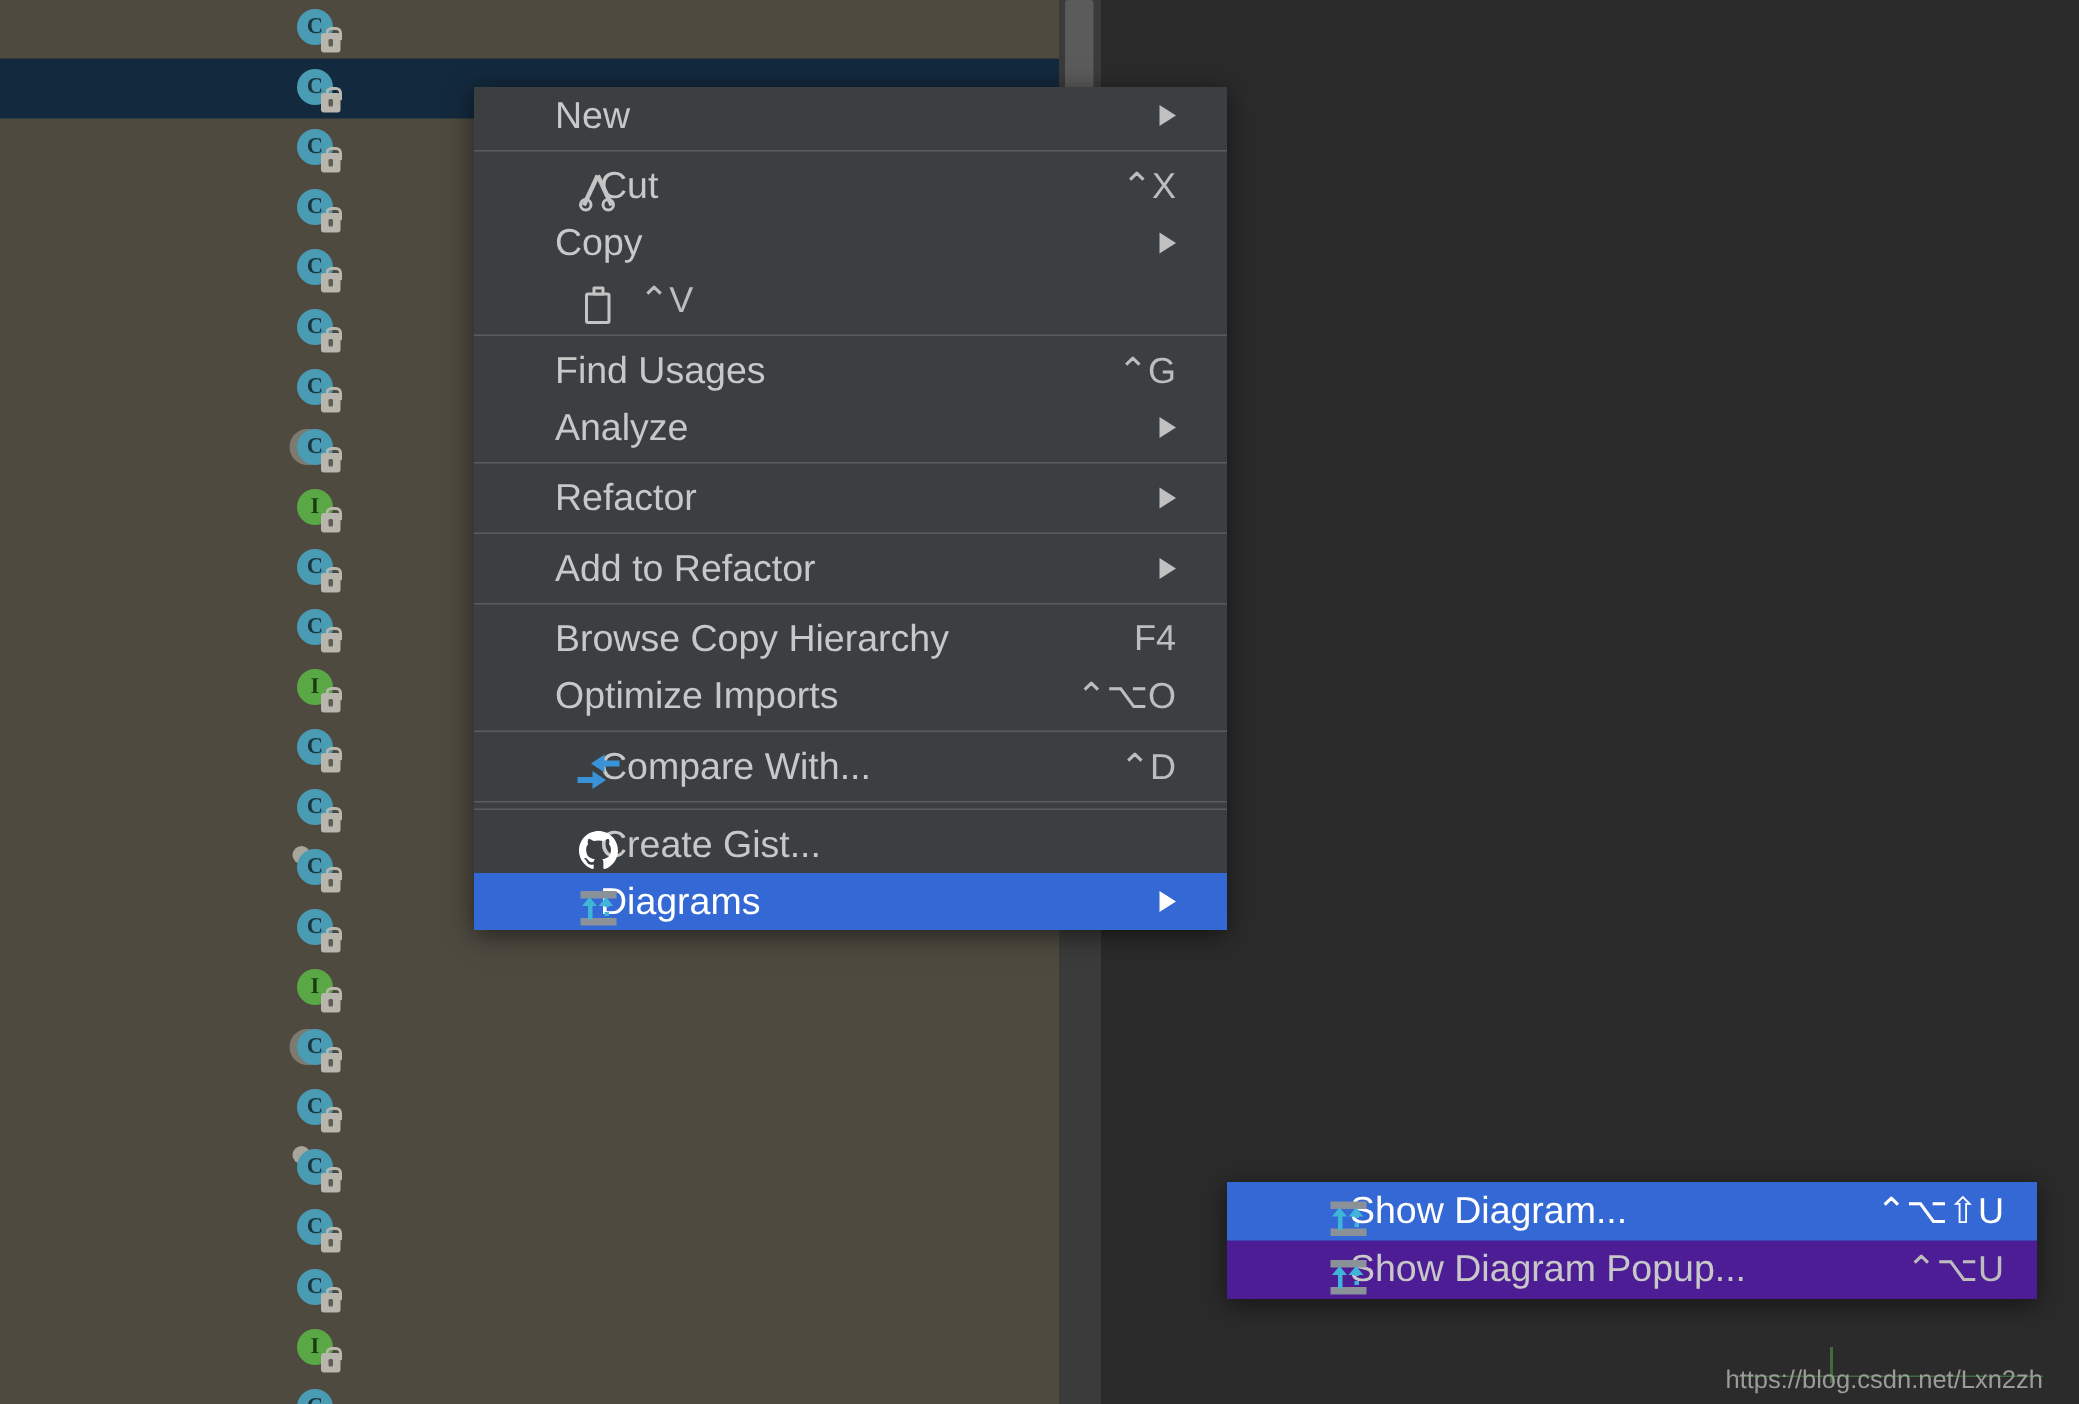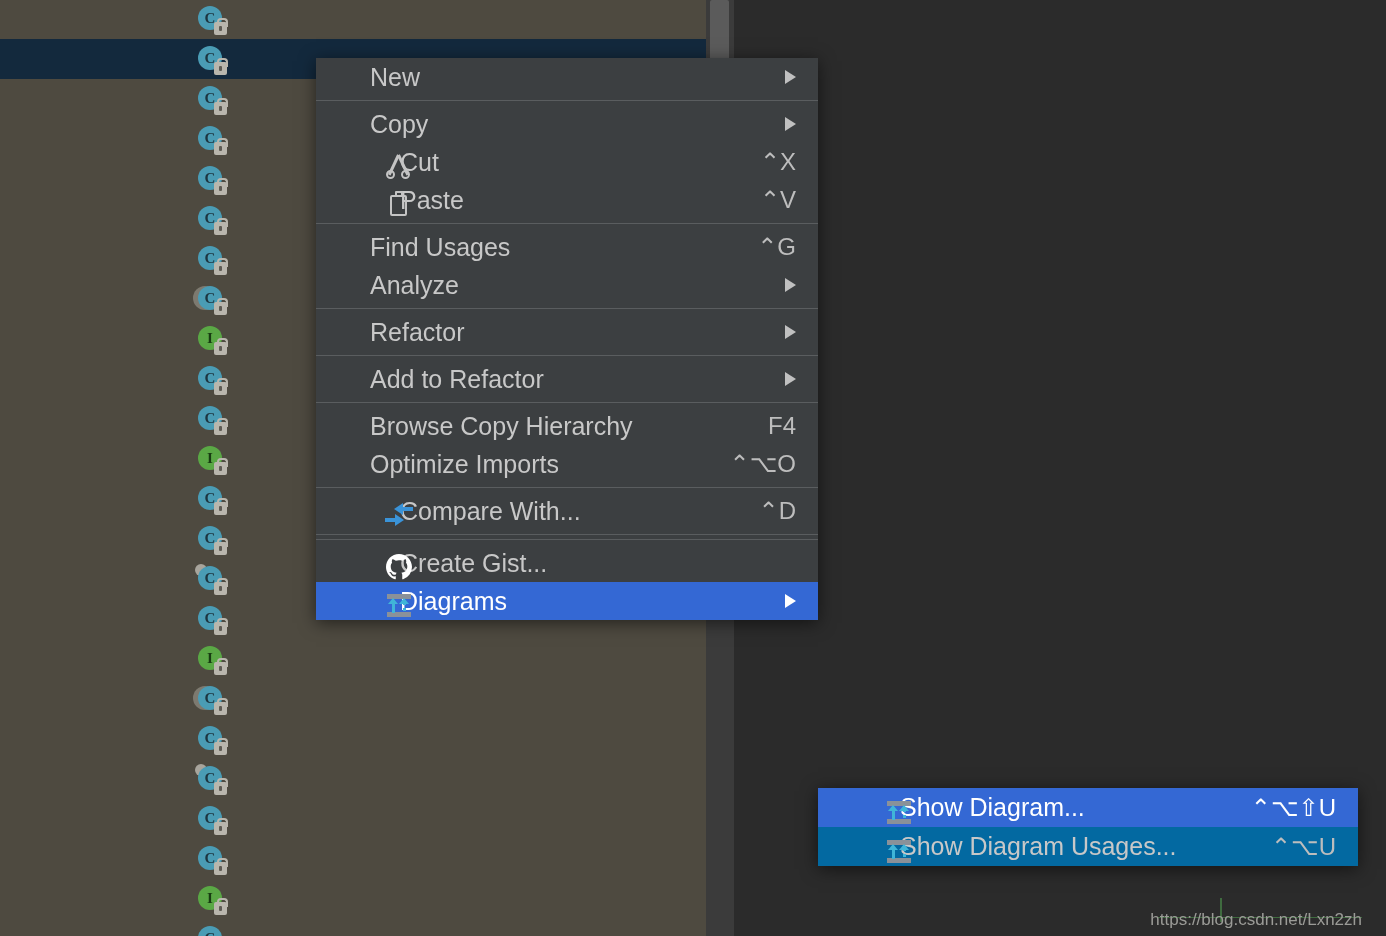--- a/index.html
+++ b/index.html
@@ -115,21 +115,21 @@
     position: absolute; left: 316px; top: 58px;
     width: 502px;
     background: #3c3f41;
     box-shadow: 0 3px 16px rgba(0,0,0,.55);
     padding: 0;
   }
   .mi {
     position: relative;
     display: flex; align-items: center;
     height: 38px;
-    padding-left: 54px; padding-right: 22px;
+    padding-left: 54px; padding-right: 34px;
     white-space: nowrap;
   }
   .mi .mlabel {
     color: #c8c8c8; font-size: 25px; flex: 1;
   }
   .mi.disabled .mlabel { color: #848484; }
   .mi .macc {
     color: #bdbdbd; font-size: 24px;
     margin-left: 26px;
   }
@@ -225,21 +225,21 @@
     border-left: 5px solid transparent;
     border-right: 5px solid transparent;
   }
   .ico-diagram .tip.t1 { left: 4px; }
   .ico-diagram .tip.t2 { left: 15px; }
 
   
   #sub-menu {
     position: absolute; left: 818px; top: 788px;
     width: 540px;
-    background: #0369a1;
+    background: #4c1d95;
     box-shadow: 0 3px 16px rgba(0,0,0,.55);
   }
   #sub-menu .mi { height: 39px; padding-left: 52px; padding-right: 22px; }
 </style>
 </head>
 <body>
 
 <div id="root">
 
   <div id="tree-panel" style="padding-top: 0px;">
@@ -422,39 +422,38 @@
     <div id="watermark">https://blog.csdn.net/Lxn2zh</div>
   </div>
 
   <div id="ctx-menu">
       <div class="mi">
         <span class="mlabel">New</span>
         <span class="arrow"></span>
       </div>
       <div class="msep"></div>
       <div class="mi">
-        <span class="mlabel">Copy</span>
-        <span class="arrow"></span>
-      </div>
-      <div class="mi">
         <span class="micon ico-scissors">
           <i class="b1"></i>
           <i class="b2"></i>
           <i class="r1"></i>
           <i class="r2"></i>
         </span>
         <span class="mlabel">Cut</span>
         <span class="macc">⌃X</span>
       </div>
       <div class="mi">
+        <span class="mlabel">Copy</span>
+        <span class="arrow"></span>
+      </div>
+      <div class="mi">
         <span class="micon ico-clipboard">
           <i class="body"></i>
           <i class="clip"></i>
         </span>
-        <span class="mlabel">Paste</span>
         <span class="macc">⌃V</span>
       </div>
       <div class="msep"></div>
       <div class="mi">
         <span class="mlabel">Find Usages</span>
         <span class="macc">⌃G</span>
       </div>
       <div class="mi">
         <span class="mlabel">Analyze</span>
         <span class="arrow"></span>
@@ -528,18 +527,18 @@
       </div>
       <div class="mi">
         <span class="micon ico-diagram">
           <i class="bar top"></i>
           <i class="bar bot"></i>
           <i class="stem s1"></i>
           <i class="stem s2"></i>
           <i class="tip t1"></i>
           <i class="tip t2"></i>
         </span>
-        <span class="mlabel">Show Diagram Usages...</span>
+        <span class="mlabel">Show Diagram Popup...</span>
         <span class="macc">⌃⌥U</span>
       </div>
     </div>
 
 </div>
 
 </body></html>

